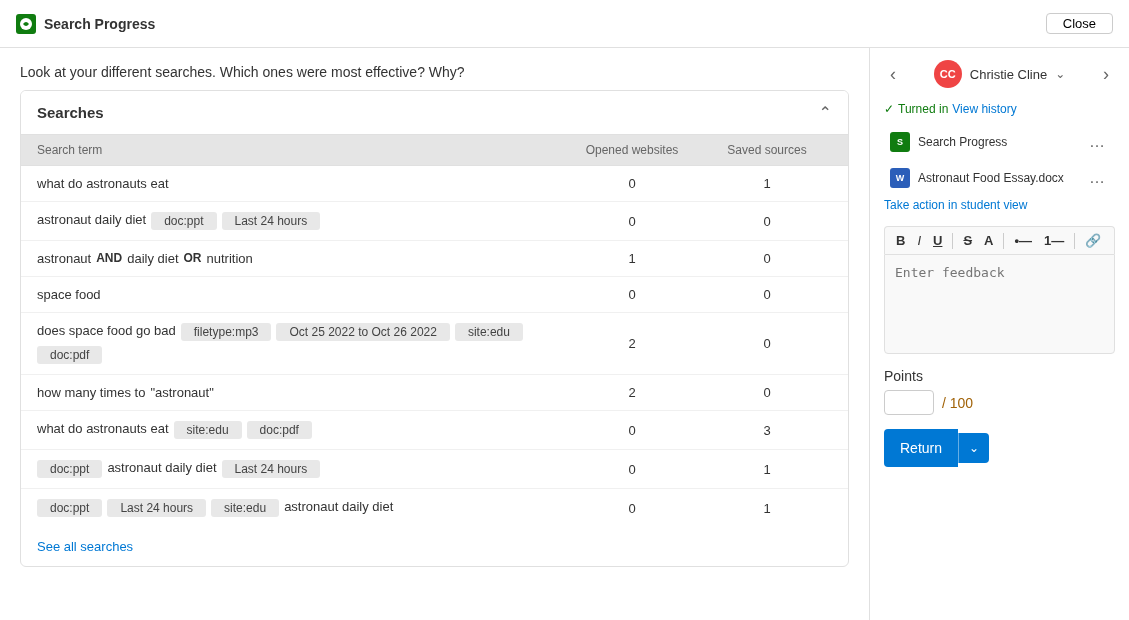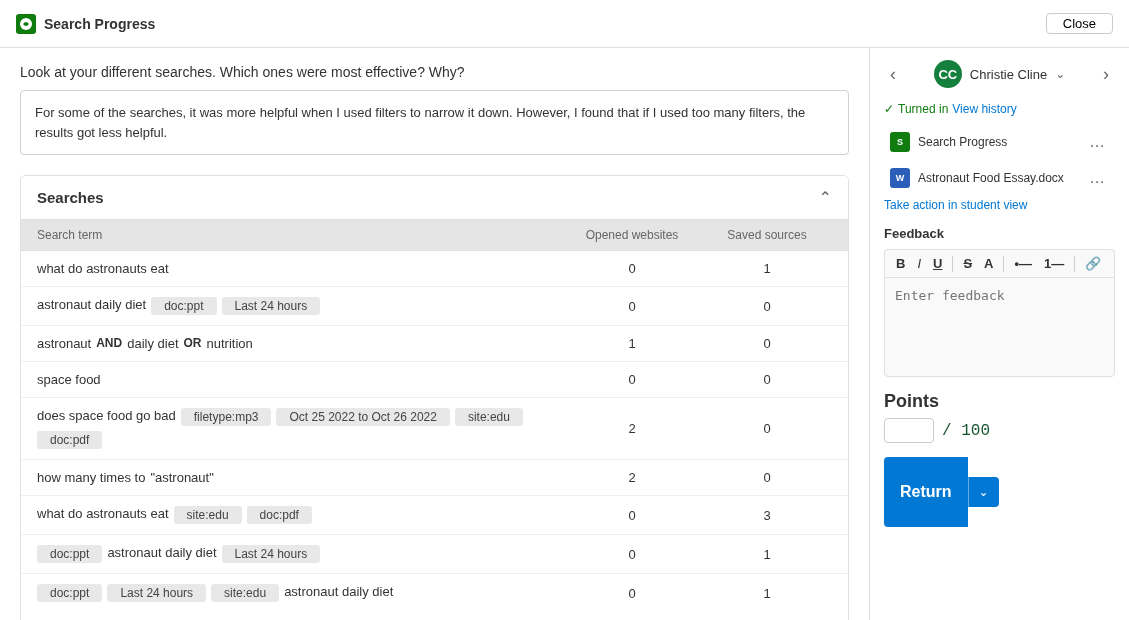--- a/index.html
+++ b/index.html
@@ -43,21 +43,21 @@
     .cell-value { text-align: center; font-size: 13px; color: #333; }
 
     .see-all-link { display: block; padding: 12px 16px; color: #0078d4; font-size: 13px; text-decoration: none; cursor: pointer; }
 
     
     .right-panel { width: 260px; border-left: 1px solid #e0e0e0; display: flex; flex-direction: column; background: #fff; padding: 12px 14px; overflow-y: auto; }
 
     .student-nav { display: flex; align-items: center; justify-content: space-between; margin-bottom: 14px; }
     .nav-btn { background: none; border: none; cursor: pointer; color: #666; font-size: 18px; padding: 2px 6px; }
     .student-selector { display: flex; align-items: center; gap: 8px; flex: 1; justify-content: center; }
-    .avatar { width: 28px; height: 28px; border-radius: 50%; background: #15803d; display: flex; align-items: center; justify-content: center; font-size: 13px; color: #fff; font-weight: 600; overflow: hidden; }
+    .avatar { width: 28px; height: 28px; border-radius: 50%; background: #ef4444; display: flex; align-items: center; justify-content: center; font-size: 11px; color: #fff; font-weight: 600; overflow: hidden; }
     .student-name { font-size: 13px; font-weight: 500; }
     .dropdown-icon { color: #666; font-size: 12px; }
 
     .student-work-label { font-size: 12px; color: #666; margin-bottom: 6px; }
     .turned-in { display: flex; align-items: center; gap: 4px; font-size: 12px; color: #107c10; margin-bottom: 10px; }
     .turned-in-text { color: #107c10; }
     .view-history-link { color: #0078d4; text-decoration: none; cursor: pointer; }
 
     .file-item { display: flex; align-items: center; justify-content: space-between; padding: 5px 6px; border-radius: 4px; margin-bottom: 4px; }
     .file-left { display: flex; align-items: center; gap: 8px; }
@@ -70,27 +70,27 @@
     .take-action-link { font-size: 12px; color: #0078d4; text-decoration: none; cursor: pointer; display: block; margin-bottom: 14px; }
 
     .feedback-label { font-size: 13px; font-weight: 600; margin-bottom: 8px; }
     .feedback-toolbar { display: flex; align-items: center; gap: 2px; padding: 4px 6px; border: 1px solid #e0e0e0; border-bottom: none; border-radius: 4px 4px 0 0; background: #f9f9f9; }
     .toolbar-btn { background: none; border: none; cursor: pointer; font-size: 13px; color: #333; padding: 2px 5px; font-weight: bold; }
     .toolbar-btn.italic { font-style: italic; font-weight: normal; }
     .toolbar-sep { width: 1px; height: 16px; background: #ccc; margin: 0 3px; }
     .feedback-area { width: 100%; border: 1px solid #e0e0e0; border-radius: 0 0 4px 4px; padding: 10px; font-size: 13px; color: #999; min-height: 100px; background: #f9f9f9; resize: none; }
 
     .points-section { margin-top: 14px; margin-bottom: 14px; }
-    .points-label { font-size: 18px; font-weight: 700; margin-bottom: 6px; }
+    .points-label { font-size: 14px; font-weight: 400; margin-bottom: 6px; }
     .points-row { display: flex; align-items: center; gap: 8px; }
     .points-input { width: 50px; border: 1px solid #ccc; border-radius: 4px; padding: 4px 8px; font-size: 13px; text-align: center; }
-    .points-total { font-size: 16px; color: #14532d; font-family: Liberation Mono, monospace; }
+    .points-total { font-size: 14px; color: #a16207; }
 
     .return-section { display: flex; align-items: center; gap: 0; }
-    .return-btn { background: #0078d4; color: #fff; border: none; border-radius: 4px 0 0 4px; padding: 26px 16px; font-size: 16px; cursor: pointer; font-weight: 700; }
+    .return-btn { background: #0078d4; color: #fff; border: none; border-radius: 4px 0 0 4px; padding: 11px 16px; font-size: 14px; cursor: pointer; font-weight: 400; }
     .return-dropdown { background: #0078d4; color: #fff; border: none; border-left: 1px solid rgba(255,255,255,0.4); border-radius: 0 4px 4px 0; padding: 8px 10px; cursor: pointer; font-size: 12px; }
   </style>
 </head>
 <body>
 
 <div class="header">
   <div class="header-left">
     <div class="header-logo">
       <svg viewBox="0 0 14 14" fill="none">
           <circle cx="7" cy="7" r="6" fill="white"></circle>
@@ -100,21 +100,20 @@
     <span class="header-title">Search Progress</span>
   </div>
   <button class="close-btn">Close</button>
 </div>
 
 <div class="content">
 
   <div class="main">
 
     <p class="reflection-question">Look at your different searches. Which ones were most effective? Why?</p>
-    <div class="reflection-answer">For some of the searches, it was more helpful when I used filters to narrow it down. However, I found that if I used too many filters, the results got less helpful.</div>
 
     <div class="searches-section">
       <div class="searches-header">
         <span class="searches-title">Searches</span>
         <span class="chevron-icon">⌃</span>
       </div>
 
       <div class="searches-table">
         <div class="table-header-row">
           <div class="table-header-cell">Search term</div>
@@ -250,21 +249,20 @@
         <div class="file-icon-word">
           <span class="file-icon-text">W</span>
         </div>
         <span class="file-name">Astronaut Food Essay.docx</span>
       </div>
       <button class="more-btn">…</button>
     </div>
 
     <a class="take-action-link">Take action in student view</a>
 
-    <div class="feedback-label">Feedback</div>
     <div class="feedback-toolbar">
       <button class="toolbar-btn">B</button>
       <button class="toolbar-btn italic">I</button>
       <button class="toolbar-btn"><u>U</u></button>
       <div class="toolbar-sep"></div>
       <button class="toolbar-btn"><s>S</s></button>
       <button class="toolbar-btn">A</button>
       <div class="toolbar-sep"></div>
       <button class="toolbar-btn">•—</button>
       <button class="toolbar-btn">1—</button>

